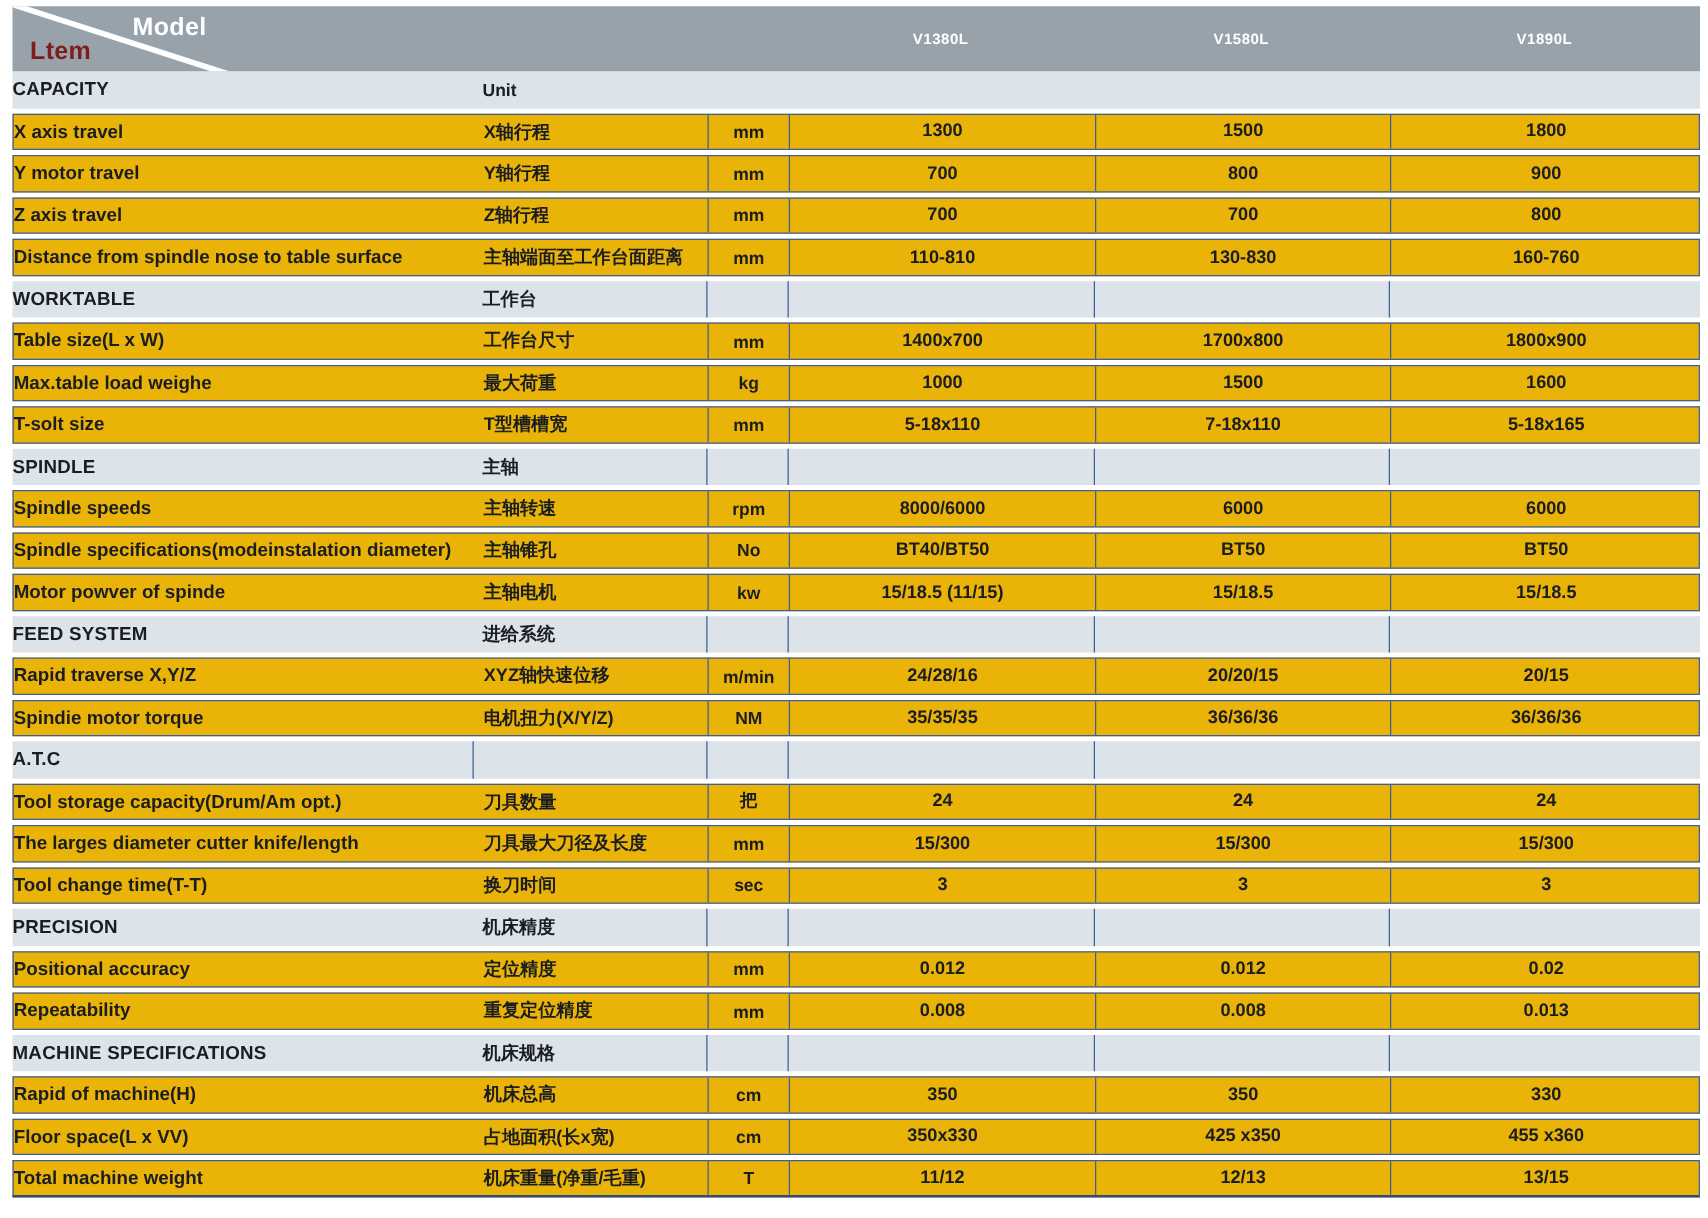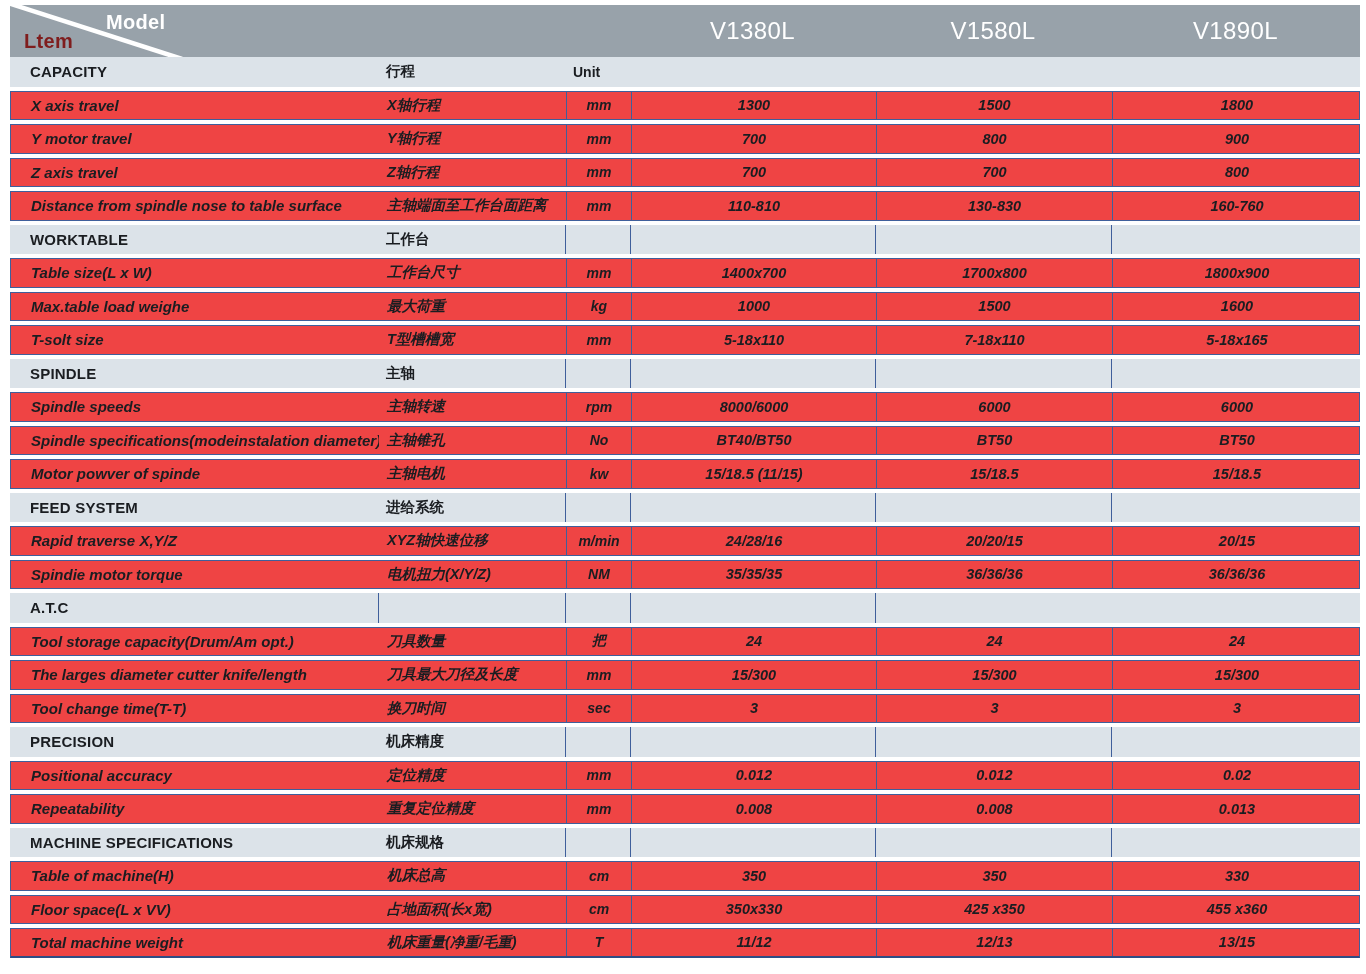--- a/index.html
+++ b/index.html
@@ -21,36 +21,36 @@
     grid-template-columns:620px 245px 236px 249px;
     height:52px;
     background:var(--headgray);
     position:relative;
   }
   .corner-cell{position:relative;height:52px;}
   .corner-cell svg{position:absolute;left:0;top:0;}
   .model-lbl{position:absolute;left:96px;top:6px;color:#fff;font-size:20px;font-weight:700;letter-spacing:.3px;}
   .item-lbl{position:absolute;left:14px;top:25px;color:#7f1d1d;font-size:20px;font-weight:700;letter-spacing:.3px;}
   .model-cell{display:flex;align-items:center;justify-content:center;
-    color:#fff;font-size:24px;font-weight:400;letter-spacing:.4px;}
+    color:#fff;font-size:12px;font-weight:700;letter-spacing:.4px;}
 
   
   .row{
     display:grid;
     grid-template-columns:368px 187px 65px 245px 236px 249px;
     height:29.5px;
     margin-bottom:4px;
   }
   .row .c{display:flex;align-items:center;overflow:hidden;white-space:nowrap;}
-  .row .c.en{padding-left:20px;font-weight:700;font-size:15px;}
+  .row .c.en{padding-left:0;font-weight:700;font-size:15px;}
   .row .c.zh{padding-left:8px;font-weight:700;font-size:14.5px;}
   .row .c.unit{justify-content:center;font-weight:700;font-size:14px;}
   .row .c.val{justify-content:center;font-weight:700;font-size:14.5px;}
 
-  .row.data{border:1.5px solid var(--line);background:#ef4444;font-style:italic;}
+  .row.data{border:1.5px solid var(--line);background:#eab308;}
   .row.data .c.unit,
   .row.data .c.val{border-left:1.5px solid var(--line);}
 
   .row.band{background:var(--band);}
   .row.band .c.en{font-size:15px;letter-spacing:.2px;}
   .row.band .c.unit{justify-content:flex-start;padding-left:8px;}
   .row.band .c.unit,
   .row.band .c.val{border-left:1.5px solid var(--line);}
   .row.band.first-band .c.unit,
   .row.band.first-band .c.val{border-left:none;}
@@ -72,21 +72,20 @@
         <span class="item-lbl">Ltem</span>
       </div>
       <div class="model-cell">V1380L</div>
       <div class="model-cell">V1580L</div>
       <div class="model-cell">V1890L</div>
     </div>
 
     <div class="rows-host" id="rows">
         <div class="row band first-band">
           <div class="c en">CAPACITY</div>
-          <div class="c zh">行程</div>
           <div class="c unit">Unit</div>
           <div class="c val"></div>
           <div class="c val"></div>
           <div class="c val"></div>
         </div>
         <div class="row data">
           <div class="c en">X axis travel</div>
           <div class="c zh">X轴行程</div>
           <div class="c unit">mm</div>
           <div class="c val">1300</div>
@@ -262,21 +261,21 @@
         </div>
         <div class="row band">
           <div class="c en">MACHINE SPECIFICATIONS</div>
           <div class="c zh">机床规格</div>
           <div class="c unit"></div>
           <div class="c val"></div>
           <div class="c val"></div>
           <div class="c val"></div>
         </div>
         <div class="row data">
-          <div class="c en">Table of machine(H)</div>
+          <div class="c en">Rapid of machine(H)</div>
           <div class="c zh">机床总高</div>
           <div class="c unit">cm</div>
           <div class="c val">350</div>
           <div class="c val">350</div>
           <div class="c val">330</div>
         </div>
         <div class="row data">
           <div class="c en">Floor space(L x VV)</div>
           <div class="c zh">占地面积(长x宽)</div>
           <div class="c unit">cm</div>

